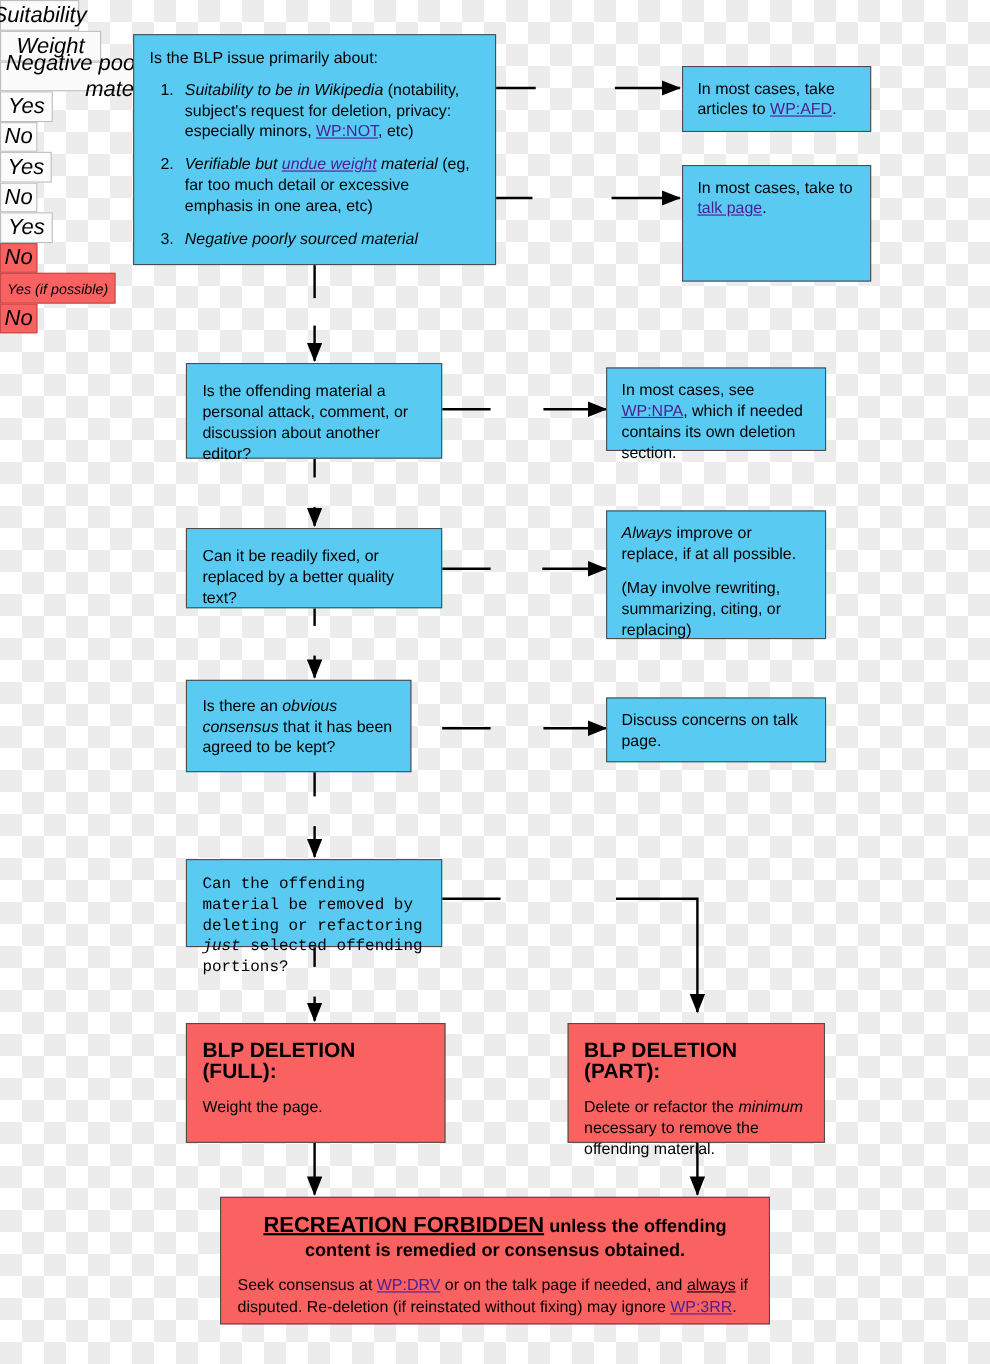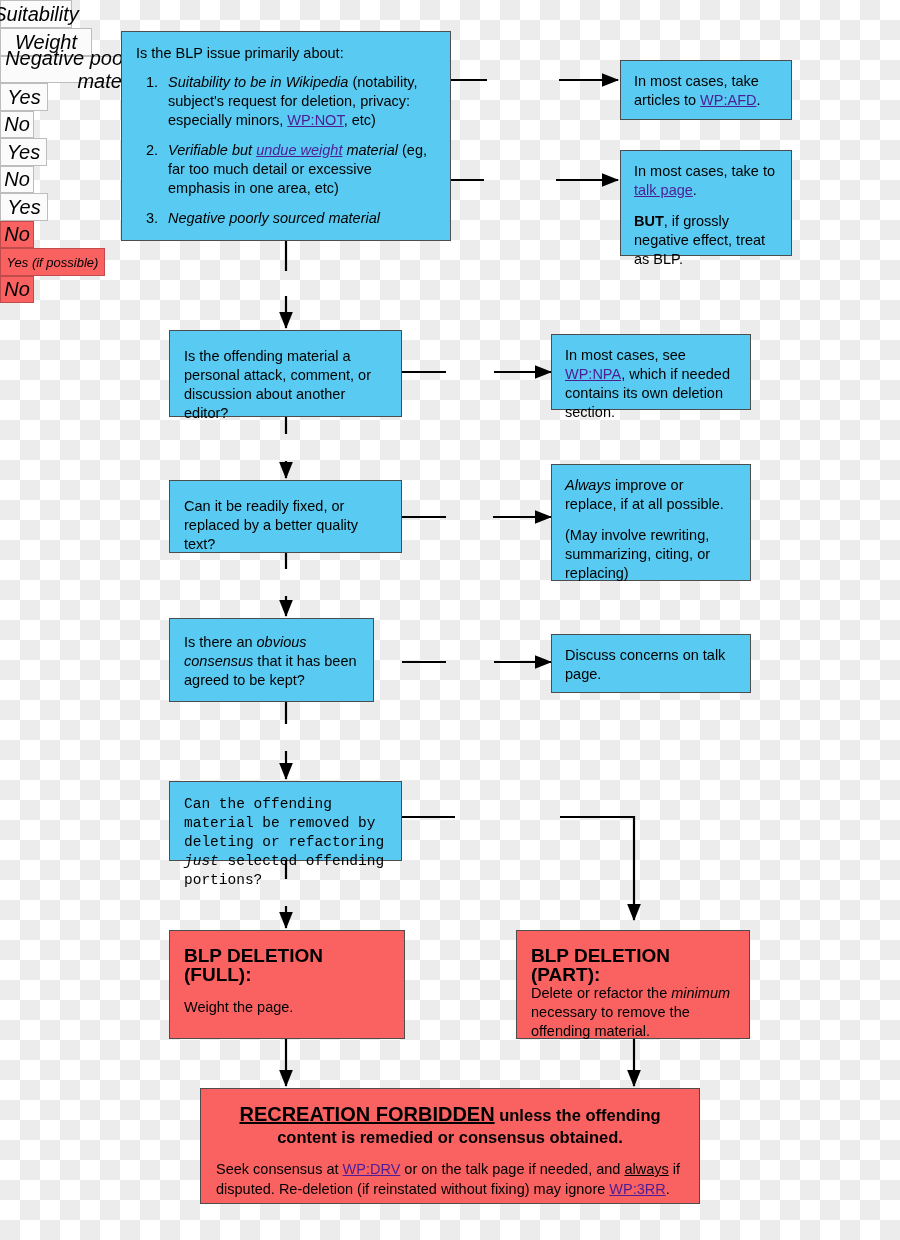--- a/index.html
+++ b/index.html
@@ -151,21 +151,20 @@
       <span>In most cases, take articles to </span><a class="wl" href="#">WP:AFD</a><span>.</span>
     </div>
   </div>
 
   <div class="label" style="left:484px;top:166px;width:92px;height:28px;">
     <span>Weight</span>
   </div>
   <div class="node blue" style="left:620px;top:150px;width:172px;height:106px;">
     <div class="pad" style="padding:11px 13px;">
       <p class="para"><span>In most cases, take to </span><a class="wl" href="#">talk page</a><span>.</span></p>
-      <p class="para"><span class="bold">BUT</span><span>, if grossly negative effect, treat as BLP.</span></p>
     </div>
   </div>
 
   <div class="label" style="left:173px;top:270px;width:226px;height:27px;">
     <span>Negative poorly sourced material</span>
   </div>
 
   <div class="node blue" style="left:169px;top:330px;width:233px;height:87px;">
     <div class="pad" style="padding:16px 14px;">Is the offending material a personal attack, comment, or discussion about another editor?</div>
   </div>
@@ -226,21 +225,21 @@
 
   <div class="node red" style="left:169px;top:930px;width:236px;height:109px;">
     <div class="pad" style="padding:15px 14px;">
       <div class="bigtitle" style="margin-bottom:14px;">BLP DELETION (FULL):</div>
       <div>Weight the page.</div>
     </div>
   </div>
 
   <div class="node red" style="left:516px;top:930px;width:234px;height:109px;">
     <div class="pad" style="padding:15px 14px;">
-      <div class="bigtitle" style="">BLP DELETION (PART):</div>
+      <div class="bigtitle" style="margin-bottom:14px;">BLP DELETION (PART):</div>
       <div><span>Delete or refactor the </span><span class="ital">minimum</span><span> necessary to remove the offending material.</span></div>
     </div>
   </div>
 
   <div class="node red" style="left:200px;top:1088px;width:500px;height:116px;">
     <div class="pad" style="padding:14px 15px;">
       <p class="finalhead"><span class="big">RECREATION FORBIDDEN</span><span> unless the offending content is remedied or consensus obtained.</span></p>
       <p class="finalbody"><span>Seek consensus at </span><a class="wl" href="#">WP:DRV</a><span> or on the talk page if needed, and </span><span class="ul">always</span><span> if disputed. Re-deletion (if reinstated without fixing) may ignore </span><a class="wl" href="#">WP:3RR</a><span>.</span></p>
     </div>
   </div>

